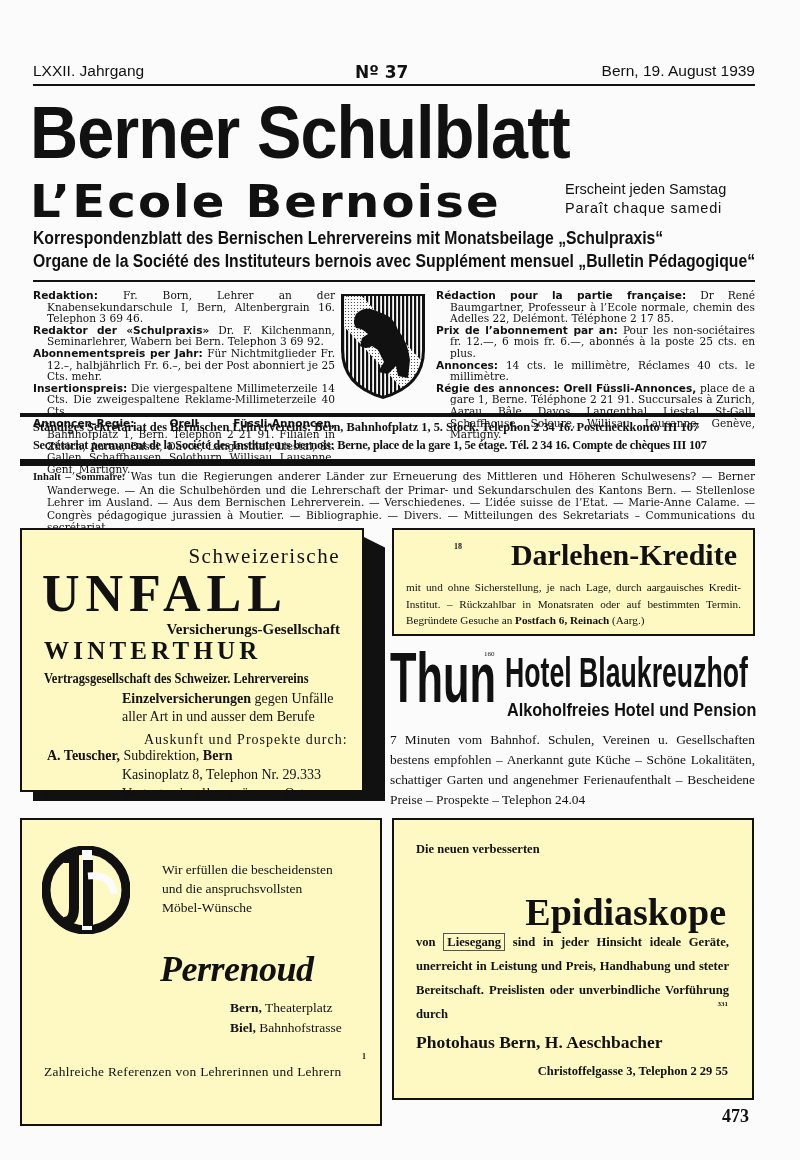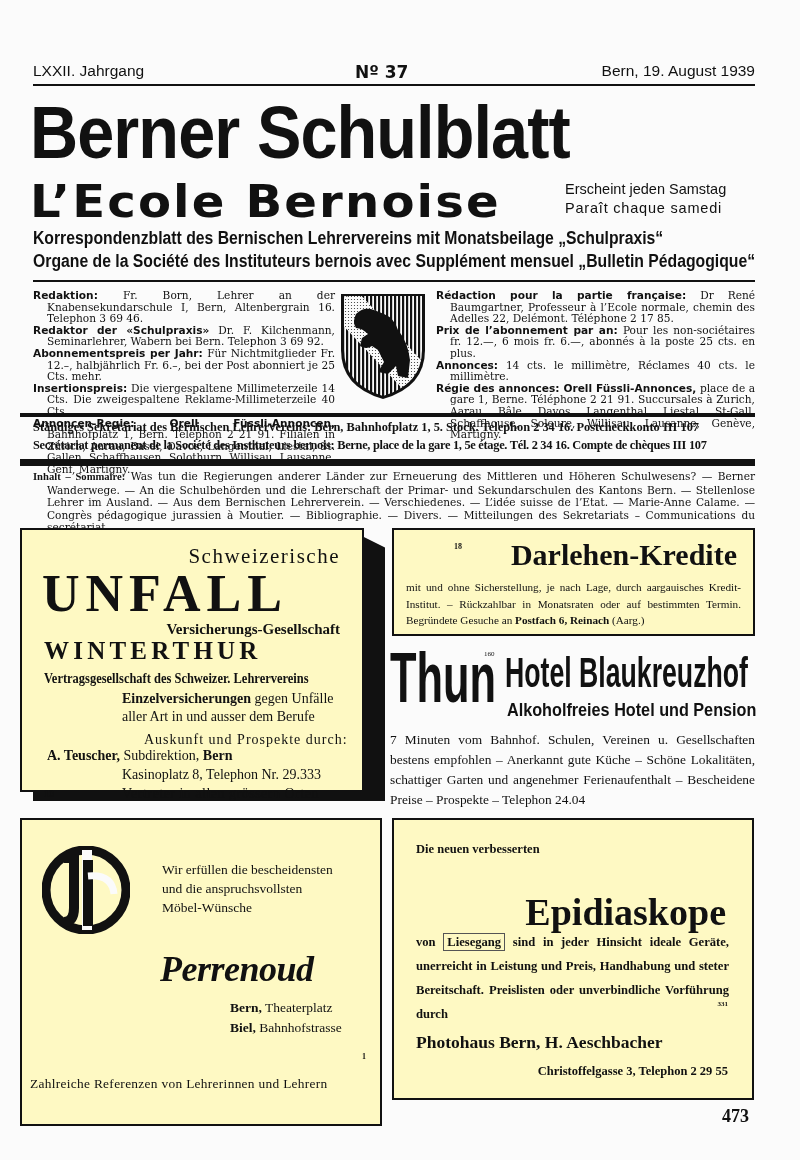--- a/index.html
+++ b/index.html
@@ -152,21 +152,21 @@
     <div>Wir erfüllen die bescheidensten</div>
     <div>und die anspruchsvollsten</div>
     <div>Möbel-Wünsche</div>
   </div>
   <div class="abs serif" style="top:128px; left:138px; font-size:36px; font-weight:bold; font-style:italic; letter-spacing:-0.5px;">Perrenoud</div>
   <div class="abs serif" style="top:178px; left:208px; font-size:13.5px; line-height:20px; white-space:nowrap;">
     <div><b>Bern,</b> <span>Theaterplatz</span></div>
     <div><b>Biel,</b> <span>Bahnhofstrasse</span></div>
   </div>
   <div class="abs serif" style="top:232px; right:14px; font-size:8px; font-weight:bold;">1</div>
-  <div class="abs serif" style="top:244px; left:8px; font-size:13.4px; white-space:nowrap; letter-spacing:0.3px;margin-top:12px;">Zahlreiche Referenzen von Lehrerinnen und Lehrern</div>
+  <div class="abs serif" style="top:244px; left:22px; font-size:13.4px; white-space:nowrap; letter-spacing:0.3px;">Zahlreiche Referenzen von Lehrerinnen und Lehrern</div>
 </div>
 
 <div class="box" style="top:818px; left:392px; width:362px; height:282px;">
   <div class="abs serif" style="top:22px; left:22px; font-size:12.5px; font-weight:bold;">Die neuen verbesserten</div>
   <div class="abs serif" style="top:46px; right:26px; font-size:38px; font-weight:bold;margin-top:24px;">Epidiaskope</div>
   <div class="abs serif" style="top:110px; left:22px; width:313px; font-size:12.6px; line-height:24px; text-align:justify; font-weight:bold;">
     <span>von</span>
     <span style="border:1px solid #555; padding:1px 3px;">Liesegang</span>
     <span>sind in jeder Hinsicht ideale Geräte, unerreicht in Leistung und Preis, Handhabung und steter Bereitschaft. Preislisten oder unverbindliche Vorführung durch</span>
   </div>

